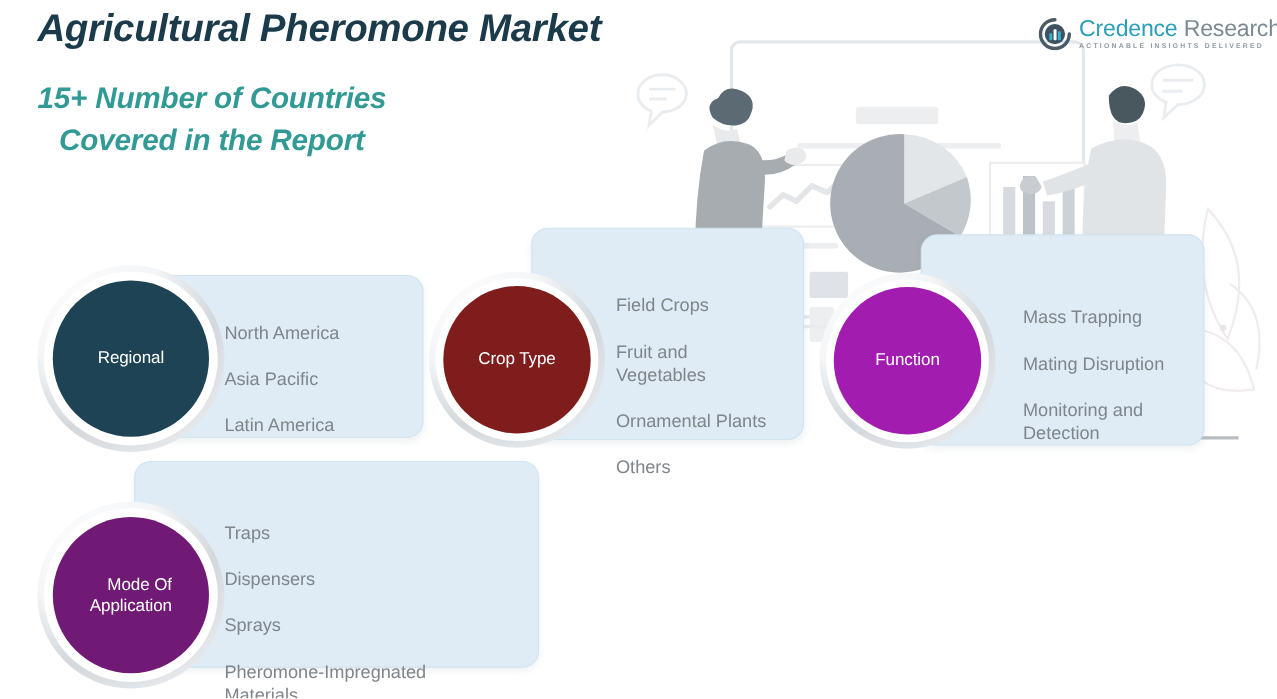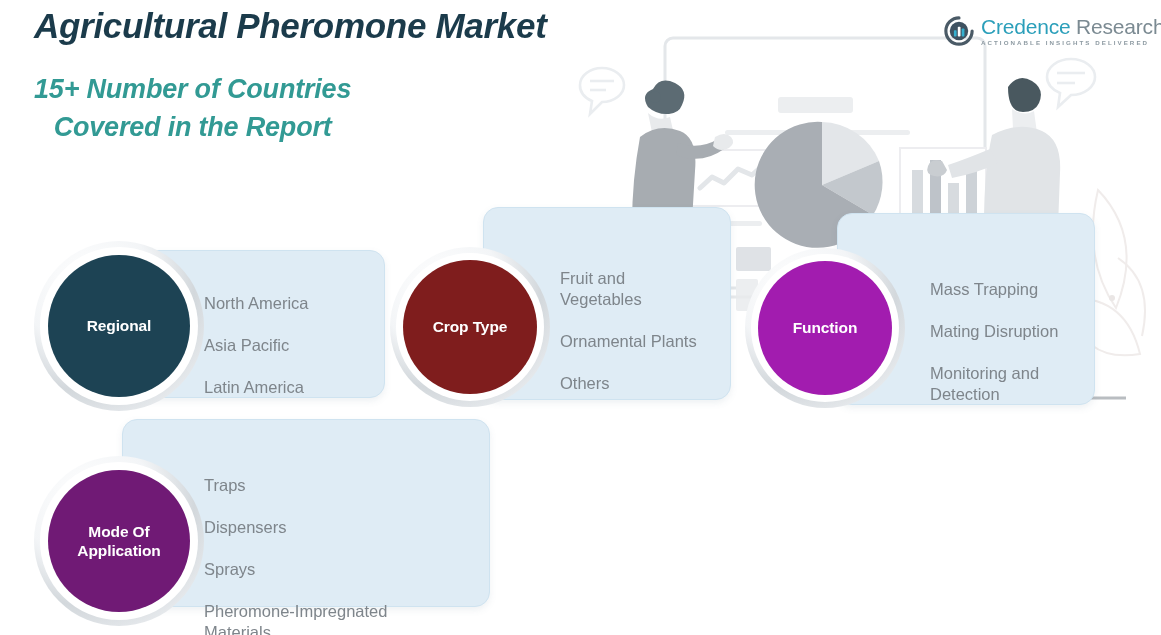--- a/index.html
+++ b/index.html
@@ -123,23 +123,23 @@
     inset: 6px;
     border-radius: 50%;
     background: #ffffff;
   }
   .circle {
     position: absolute;
     border-radius: 50%;
     display: flex;
     align-items: center;
     justify-content: center;
-    text-align: center;
+    text-align: right;
     color: #ffffff;
-    font-weight: bold;
+    font-weight: normal;
     font-size: 15.5px;
     line-height: 1.25;
     letter-spacing: -0.1px;
     z-index: 3;
     white-space: pre-line;
   }
 
   
   #grp-regional .panel      { left: 137px; top: 250px; width: 248px; height: 148px; }
   #grp-regional .circle-wrap{ left: 34px;  top: 241px; width: 170px; height: 170px; }
@@ -270,20 +270,21 @@
       <span class="panel-item">Latin America</span>
       <span class="panel-item">Middle East &amp; Africa</span>
     </div>
     <div class="circle-wrap"></div>
     <div class="circle">Regional</div>
   </div>
 
   <div class="group" id="grp-crop">
     <div class="panel"></div>
     <div class="panel-items">
+      <span class="panel-item">Field Crops</span>
       <span class="panel-item">Fruit and
 Vegetables</span>
       <span class="panel-item">Ornamental Plants</span>
       <span class="panel-item">Others</span>
     </div>
     <div class="circle-wrap"></div>
     <div class="circle">Crop Type</div>
   </div>
 
   <div class="group" id="grp-function">

